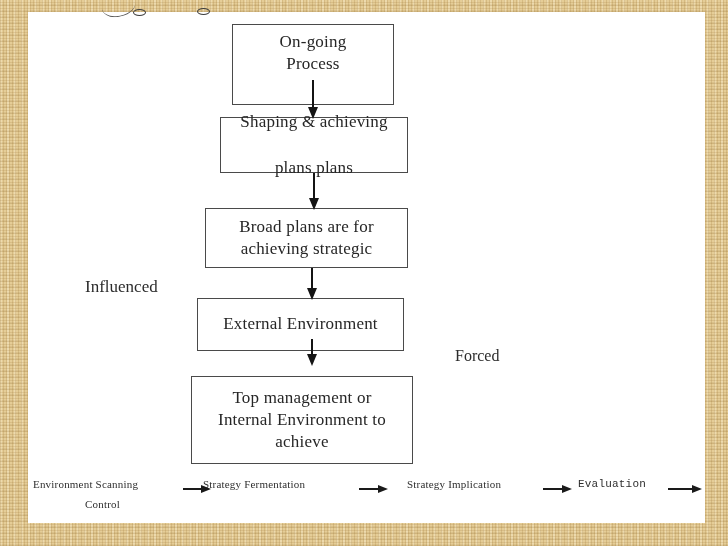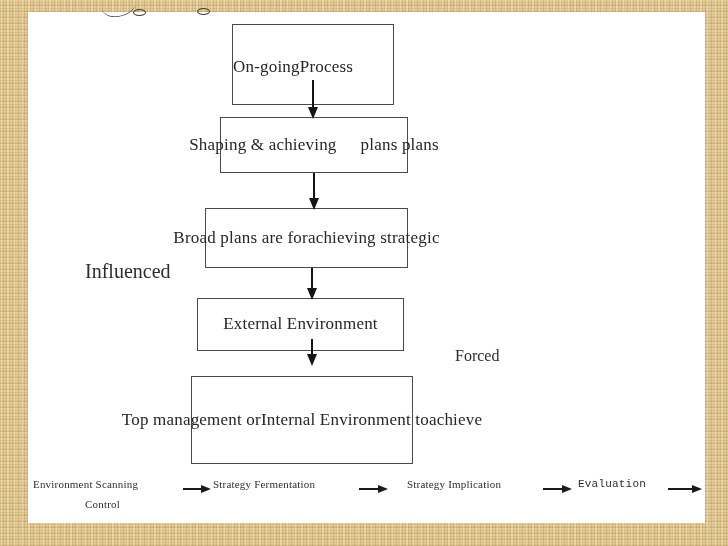--- a/index.html
+++ b/index.html
@@ -31,21 +31,21 @@
     border-bottom:1.4px solid #555; border-radius:0 0 60% 40% / 0 0 100% 80%;
     transform:rotate(-5deg); z-index:4;
   }
   #remnant-o1 { left:133px; top:9px; }
   #remnant-o2 { left:197px; top:8px; }
 
   
   .fbox {
     position:absolute; background:#ffffff;
     border:1.4px solid #4a4a4a;
-    display:flex; flex-direction:row; align-items:center; justify-content:center;
+    display:flex; flex-direction:column; align-items:center; justify-content:center;
     text-align:center; font-size:17px; line-height:1.3; color:#262626;
     z-index:1; letter-spacing:0.2px;
   }
   .fbox span { display:block; white-space:nowrap; }
   #box-ongoing  { left:232px; top:24px;  width:162px; height:81px; justify-content:flex-start; padding-top:6px; }
   #box-shaping  { left:220px; top:117px; width:188px; height:56px;gap:24px; }
   #box-broad    { left:205px; top:208px; width:203px; height:60px; }
   #box-external { left:197px; top:298px; width:207px; height:53px; }
   #box-top      { left:191px; top:376px; width:222px; height:88px; }
 
@@ -60,30 +60,30 @@
     border-left:5.5px solid transparent; border-right:5.5px solid transparent;
     border-top:12px solid #141414;
   }
   #varrow-1 { left:307px; top:80px;  height:39px; }
   #varrow-2 { left:308px; top:173px; height:37px; }
   #varrow-3 { left:306px; top:268px; height:32px; }
   #varrow-4 { left:306px; top:339px; height:27px; }
 
   
   .side-label { position:absolute; color:#2c2c2c; white-space:nowrap; z-index:1; }
-  #label-influenced { left:85px;  top:260px; font-size:20px; }
+  #label-influenced { left:85px;  top:277px; font-size:17px; }
   #label-forced     { left:455px; top:347px; font-size:16px; }
 
   
   .flow-label {
     position:absolute; font-size:11px; color:#2e2e2e; white-space:nowrap; z-index:1;
     letter-spacing:0.2px;
   }
   #step-scanning      { left:33px;  top:478px; }
-  #step-fermentation  { left:213px; top:478px;text-align:center; }
+  #step-fermentation  { left:203px; top:478px;text-align:center; }
   #step-implication   { left:407px; top:478px; }
   #step-evaluation    { left:578px; top:478px;font-family:Liberation Mono, monospace; }
   #label-control      { left:85px;  top:498px; }
 
   .harrow {
     position:absolute; height:10px; z-index:2;
     display:flex; align-items:center;
   }
   .harrow .shaft { height:1.6px; flex:1 1 auto; background:#1a1a1a; }
   .harrow .hhead {

